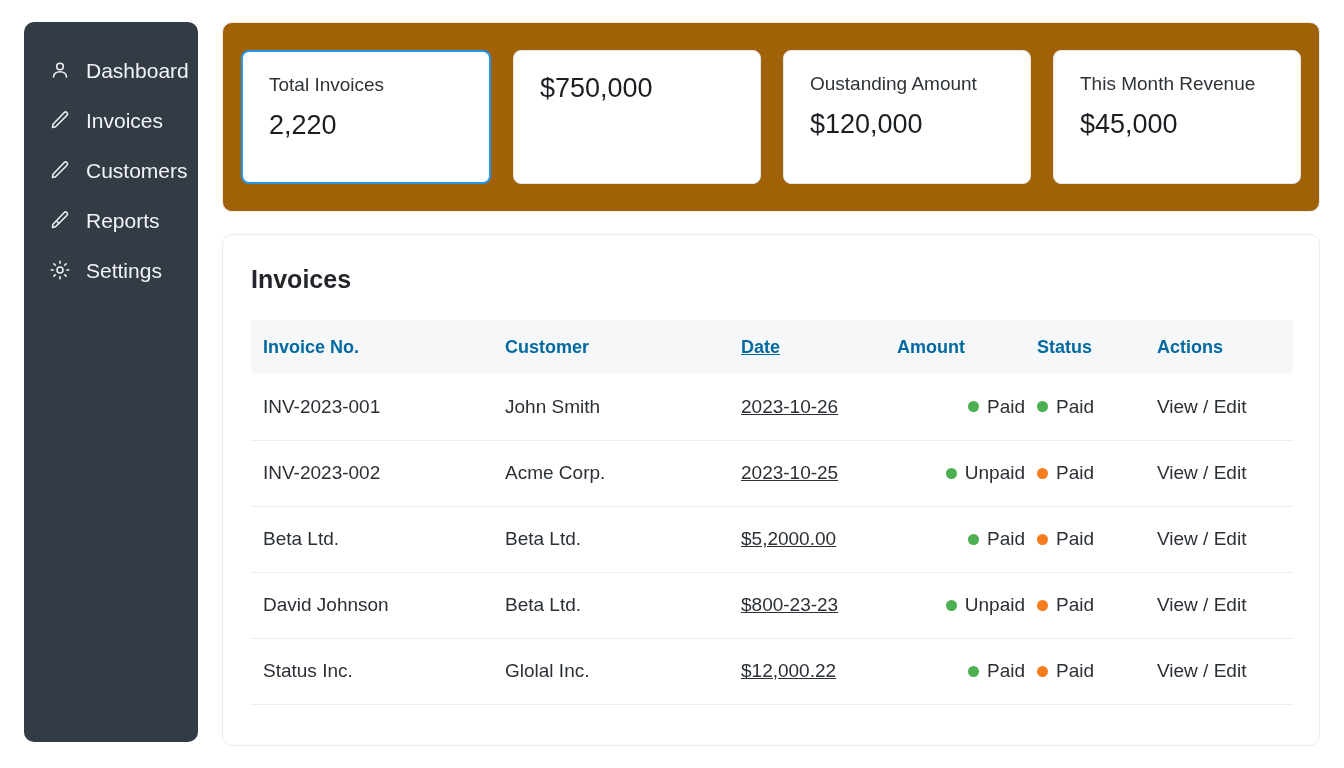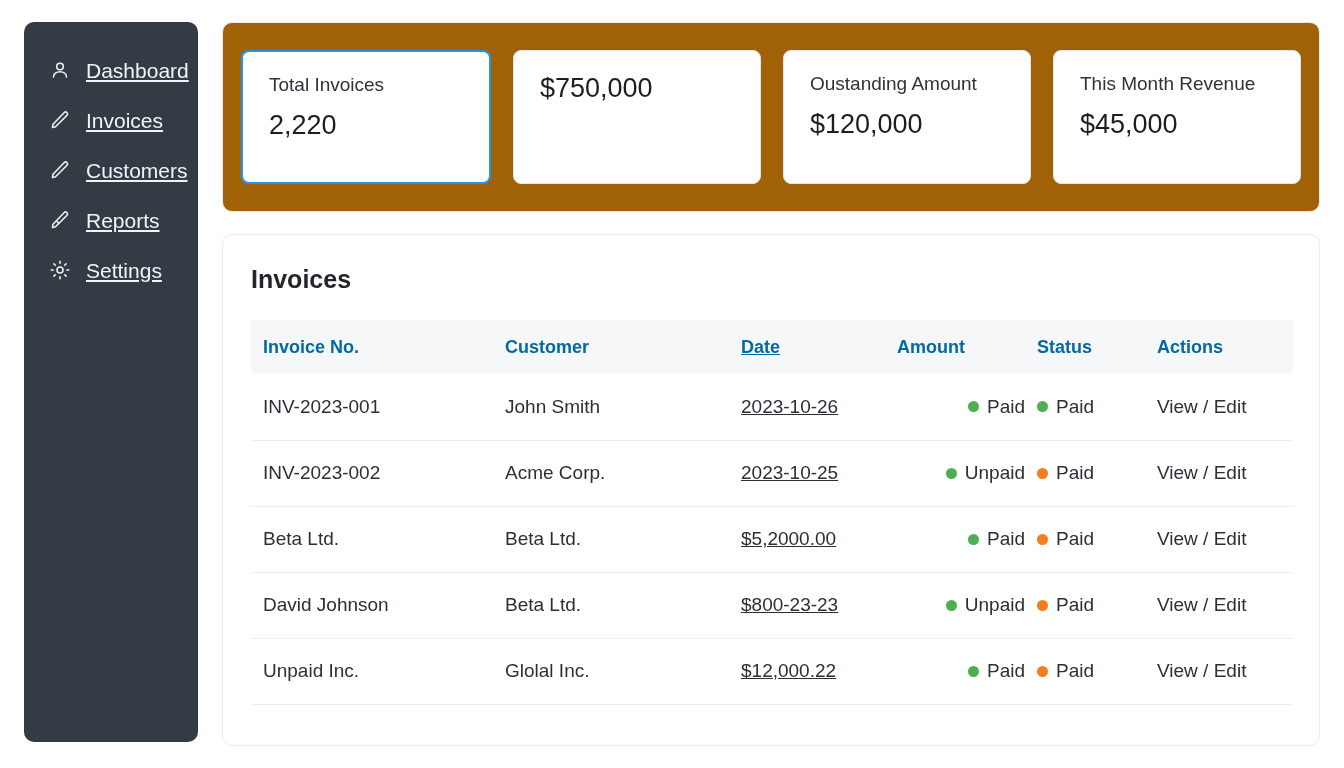--- a/index.html
+++ b/index.html
@@ -44,21 +44,21 @@
   }
   .nav-item .nav-icon {
     width: 24px;
     height: 24px;
     display: flex;
     align-items: center;
     justify-content: center;
     flex: 0 0 24px;
   }
   .nav-item .nav-icon svg { display: block; }
-  .nav-label { line-height: 1; white-space: nowrap; text-decoration: underline; }
+  .nav-label { line-height: 1; white-space: nowrap; }
 
   
   .main {
     position: absolute;
     left: 222px;
     top: 22px;
     width: 1098px;
     height: 724px;
   }
 
@@ -340,21 +340,21 @@
                 <span class="dot orange"></span>
                 <span>Paid</span>
               </span>
             </td>
             <td class="col-act">
               <span class="action-link">View / Edit</span>
             </td>
           </tr>
 
           <tr>
-            <td class="col-inv">Unpaid Inc.</td>
+            <td class="col-inv">Status Inc.</td>
             <td class="col-cust">Glolal Inc.</td>
             <td class="col-date">$12,000.22</td>
             <td class="col-amt">
               <span class="amount-cell">
                 <span class="dot green"></span>
                 <span>Paid</span>
               </span>
             </td>
             <td class="col-status">
               <span class="status-cell">

